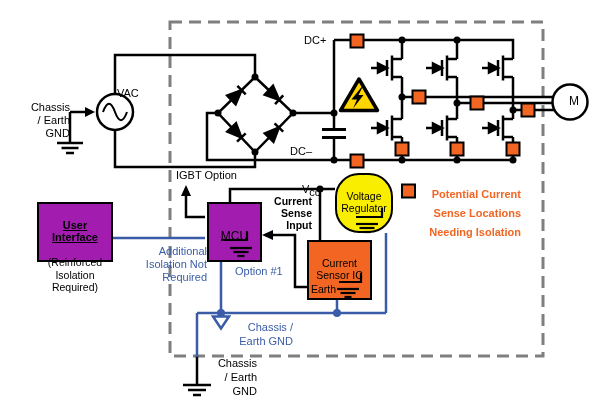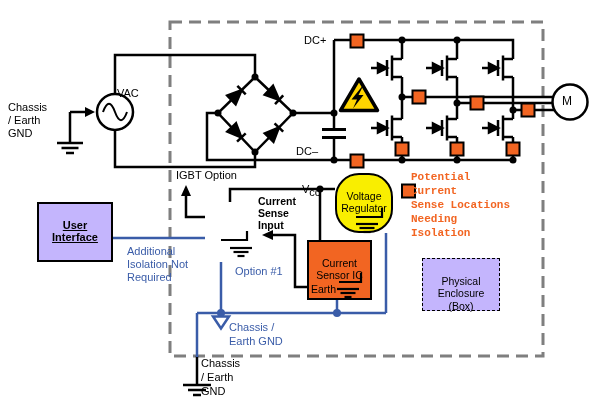--- a/index.html
+++ b/index.html
@@ -1,80 +1,81 @@
 <!DOCTYPE html>
 <html><head>
 <meta charset="utf-8">
 <style>
   html,body{margin:0;padding:0;background:#fff;}
   #stage{position:relative;width:601px;height:410px;background:#fff;overflow:hidden;
          font-family:"Liberation Sans",sans-serif;}
   #wires{position:absolute;left:0;top:0;z-index:5;pointer-events:none;}
   .lbl{position:absolute;z-index:10;font:11px/13px "Liberation Sans",sans-serif;color:#000;
        white-space:pre-line;}
-  .c{text-align:left;}
+  .c{text-align:right;}
   .blue{color:#3A5CA8;}
   .bold{font-weight:bold;}
   .orange{color:#F26522;font-weight:bold;}
-  .box{position:absolute;box-sizing:border-box;z-index:2;background:#c4b5fd;border:2.5px solid #000;
+  .box{position:absolute;box-sizing:border-box;z-index:2;background:#a21caf;border:2.5px solid #000;
        text-align:center;font:10.5px/12.5px "Liberation Sans",sans-serif;color:#000;
        white-space:pre-line;}
   .ui-title{font-weight:bold;text-decoration:underline;font-size:11px;margin-top:2px;}
   .sub{font-size:11px;vertical-align:sub;}
 </style>
 </head>
 <body>
 
 <div id="stage">
 
   <div class="box" style="left:37px;top:202px;width:76px;height:60px;">
     <div class="ui-title">User Interface</div>
-  </div>
-
+    <div>(Reinforced
+Isolation
+Required)</div>
+  </div>
+
+  <div class="box" style="left:207px;top:202px;width:55px;height:60px;">
+    <div style="margin-top:13px;font-size:12px;">MCU</div>
+  </div>
 
   <div class="box" style="left:335px;top:173px;width:58px;height:60px;background:#F9EE00;border-radius:24px;">
     <div style="margin-top:2px;">Voltage
 Regulator</div>
   </div>
 
   <div class="box" style="left:307px;top:240px;width:65px;height:60px;background:#F26522;">
     <div style="margin-top:2px;">Current
 Sensor IC</div>
     <div style="position:absolute;left:2px;top:41px;font-size:10.5px;">Earth</div>
   </div>
 
-  <div class="box" style="left:422px;top:258px;width:78px;height:53px;border:1.5px dashed #000;padding-top:3px;">
-    <span>Physical
-Enclosure
-(Box)</span>
-  </div>
 
   <div class="lbl c" style="left:8px;top:101px;width:62px;">Chassis
 / Earth
 GND</div>
   <div class="lbl" style="left:117px;top:87px;">VAC</div>
   <div class="lbl" style="left:304px;top:34px;">DC+</div>
-  <div class="lbl" style="left:296px;top:145px;">DC–</div>
+  <div class="lbl" style="left:290px;top:145px;">DC–</div>
   <div class="lbl" style="left:176px;top:169px;">IGBT Option</div>
   <div class="lbl" style="left:302px;top:170px;">
     <span>V</span><span class="sub">cc</span>
   </div>
   <div class="lbl c bold" style="left:258px;top:195px;width:54px;font-size:10.5px;line-height:12px;">Current
 Sense
 Input</div>
   <div class="lbl blue" style="left:235px;top:265px;">Option #1</div>
   <div class="lbl c blue" style="left:127px;top:245px;width:80px;">Additional
 Isolation Not
 Required</div>
   <div class="lbl c blue" style="left:229px;top:321px;width:64px;line-height:13.5px;">Chassis /
 Earth GND</div>
   <div class="lbl c" style="left:201px;top:356px;width:56px;line-height:14px;">Chassis
 / Earth
 GND</div>
-  <div class="lbl c orange" style="left:411px;top:170px;width:110px;line-height:14px;font-family:Liberation Mono, monospace;">Potential Current
+  <div class="lbl c orange" style="left:411px;top:185px;width:110px;line-height:19px;">Potential Current
 Sense Locations
 Needing Isolation</div>
   <div class="lbl c" style="left:562px;top:95px;width:17px;font-size:12px;">M</div>
 
   <svg id="wires" width="601" height="410" viewBox="0 0 601 410">
 
     <rect x="170" y="22" width="373" height="334" fill="none" stroke="#7F7F7F" stroke-width="3" stroke-dasharray="12 7"></rect>
 
     <g stroke="#000" stroke-width="2.5" fill="none">
 

